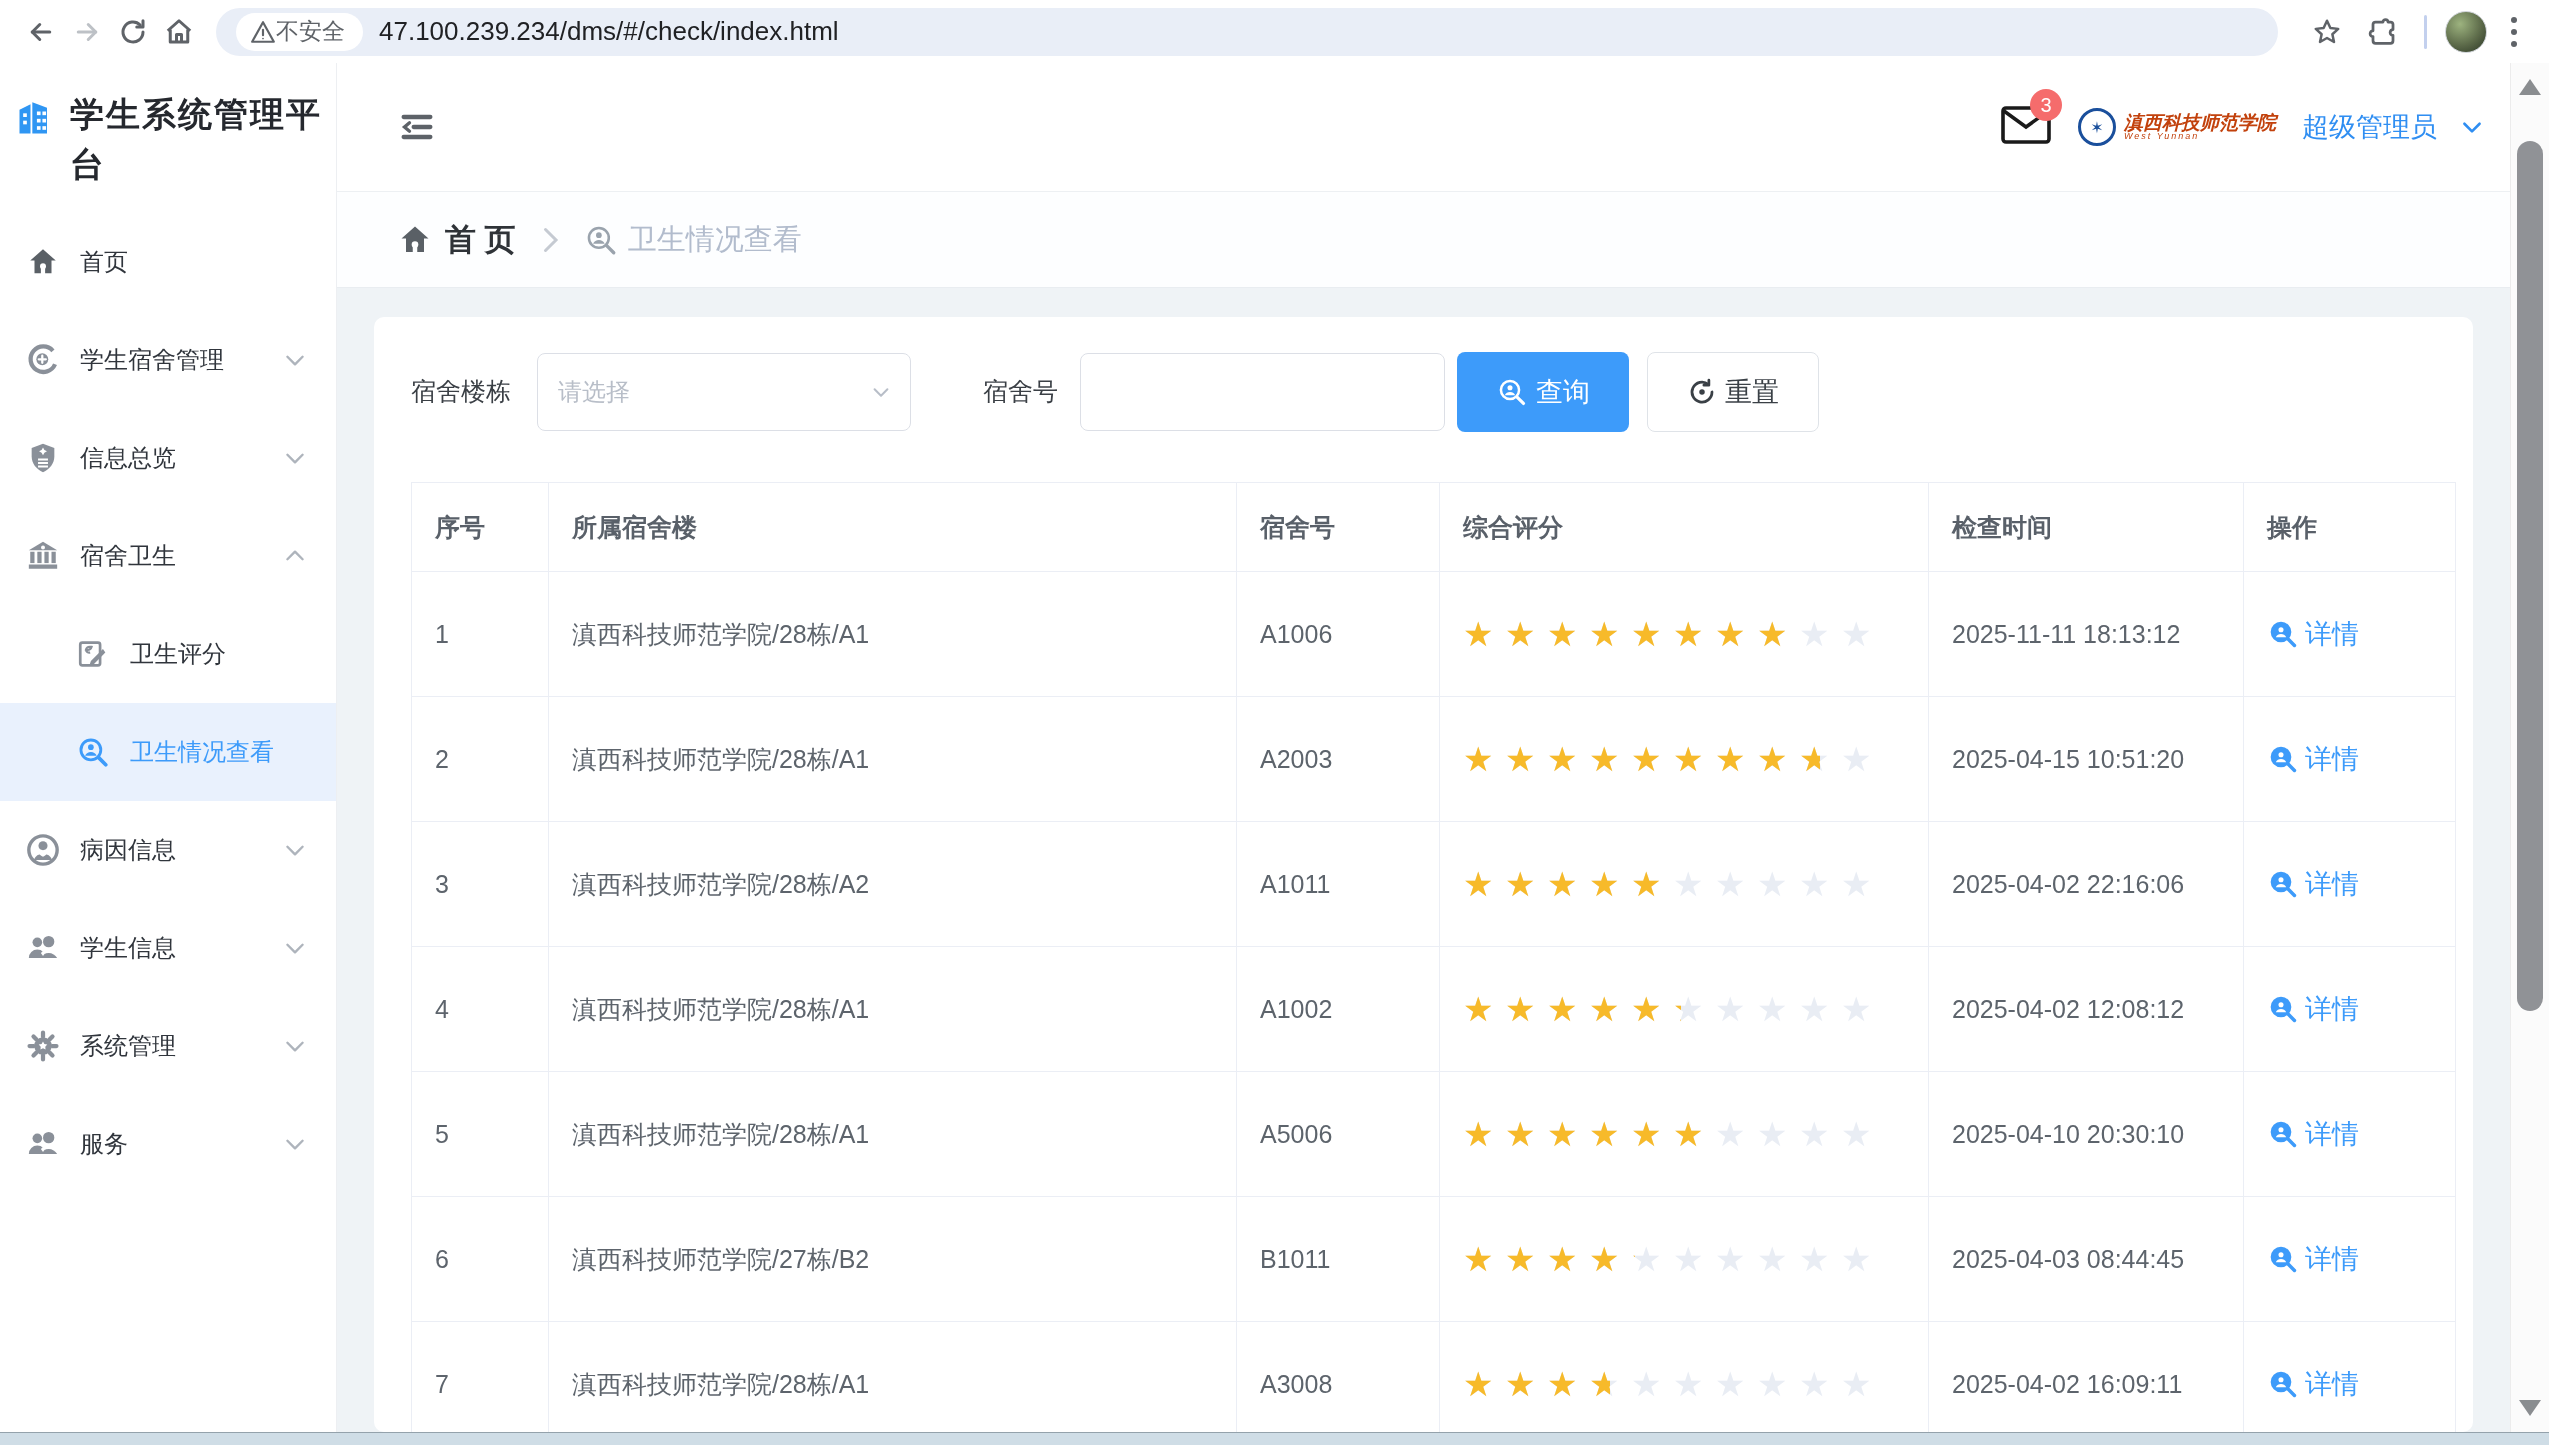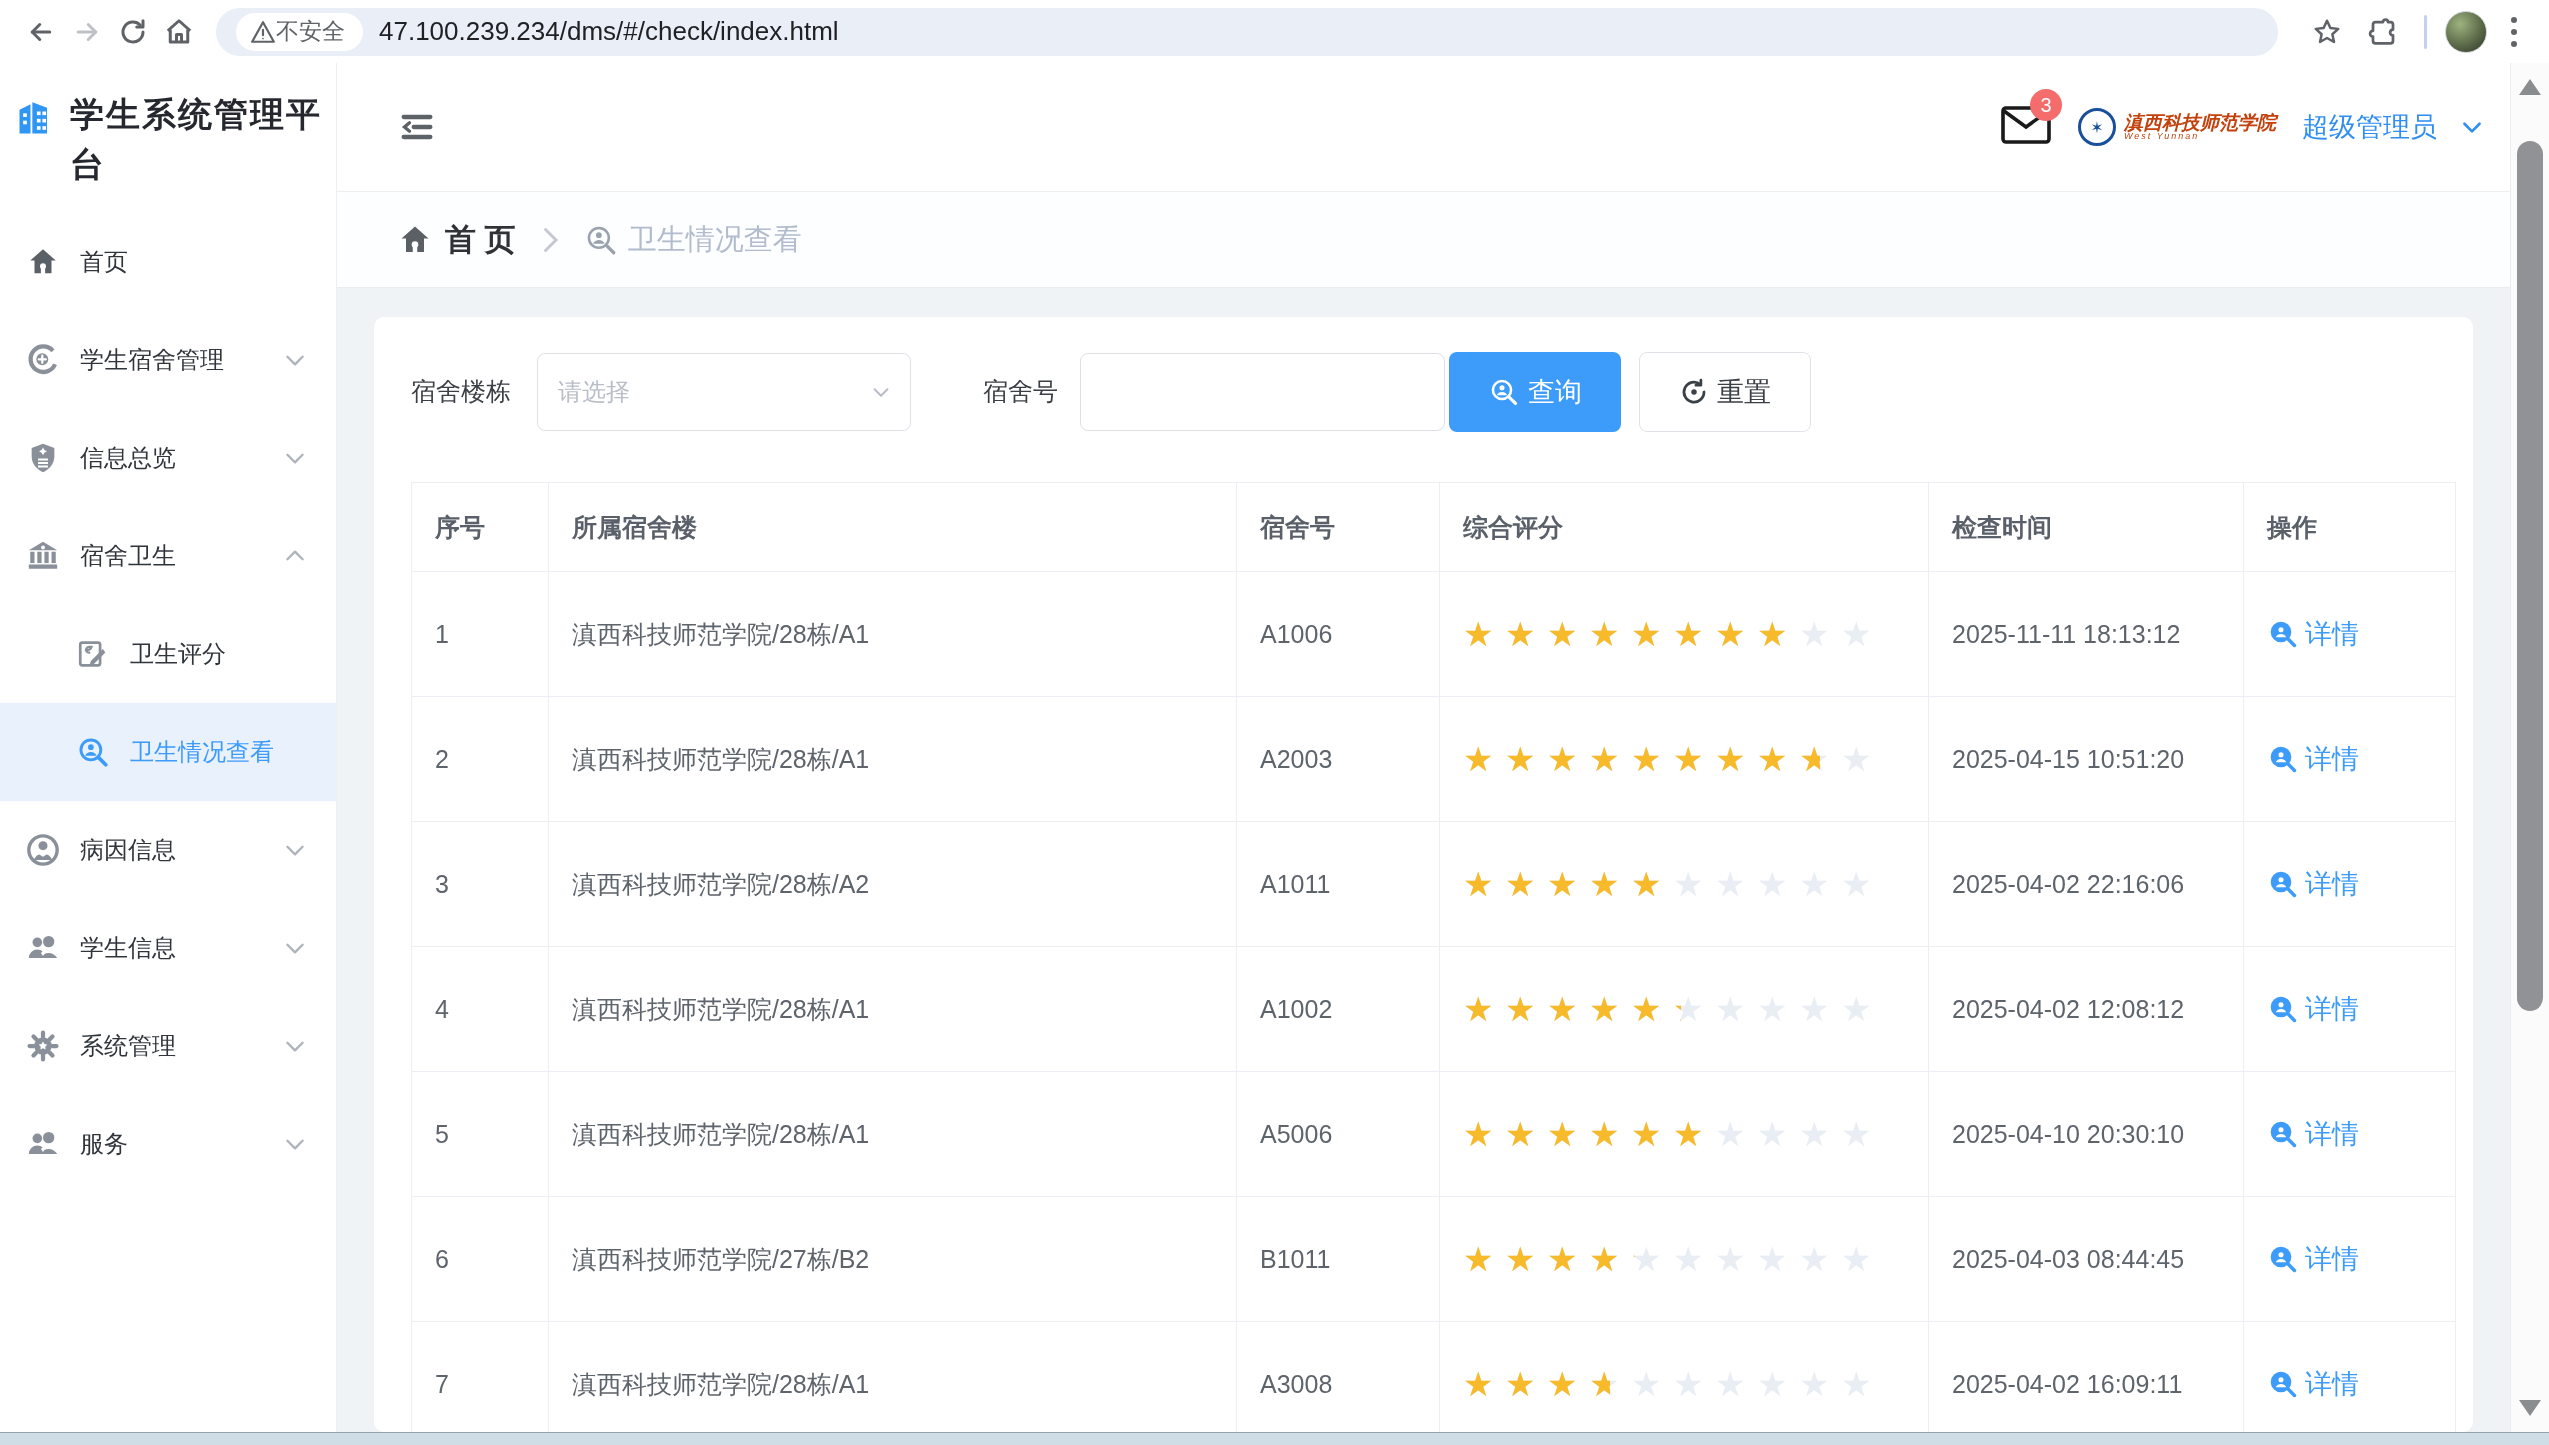--- a/index.html
+++ b/index.html
@@ -63,21 +63,21 @@
   
   .filters { display:flex; align-items:center; height:81px; }
   .f-label { font-size:25px; color:#3a3f45; flex:0 0 auto; }
   .select,.f-input { height:78px; border:1px solid #dcdfe6; border-radius:8px; background:#fff; }
   .select { width:374px; margin-left:26px; display:flex; align-items:center; padding:0 20px; color:#b8bec8; font-size:24px; position:relative; cursor:pointer; }
   .select .chev { position:absolute; right:18px; color:#b8bec8; }
   .f-input { width:365px; margin-left:22px; padding:0 20px; font-size:24px; color:#303540; outline:none; }
   .f-input::placeholder { color:#b8bec8; }
   .lbl2 { margin-left:72px; }
   .btn { height:80px; border-radius:8px; font-size:27px; display:flex; align-items:center; justify-content:center; gap:8px; cursor:pointer; border:none; }
-  .btn-search { width:172px; margin-left:4px; background:#3d9bfa; color:#fff; }
+  .btn-search { width:172px; margin-left:12px; background:#3d9bfa; color:#fff; }
   .btn-reset  { width:172px; margin-left:18px; background:#fff; color:#3a4046; border:1px solid #dfe3e8; }
 
   
   .tbl { margin-top:50px; width:2044px; border-collapse:collapse; table-layout:fixed; }
   .tbl, .tbl th, .tbl td { border:1px solid #ebeef5; }
   .tbl th { height:89px; font-size:25px; color:#596069; font-weight:bold; text-align:left; padding-left:23px; background:#fff; }
   .tbl td { height:125px; font-size:25px; color:#5d646c; padding-left:23px; background:#fff; }
   .c-idx{width:137px;} .c-bld{width:688px;} .c-room{width:203px;} .c-rate{width:489px;} .c-time{width:315px;} .c-op{width:212px;}
 
   .stars { display:flex; }

